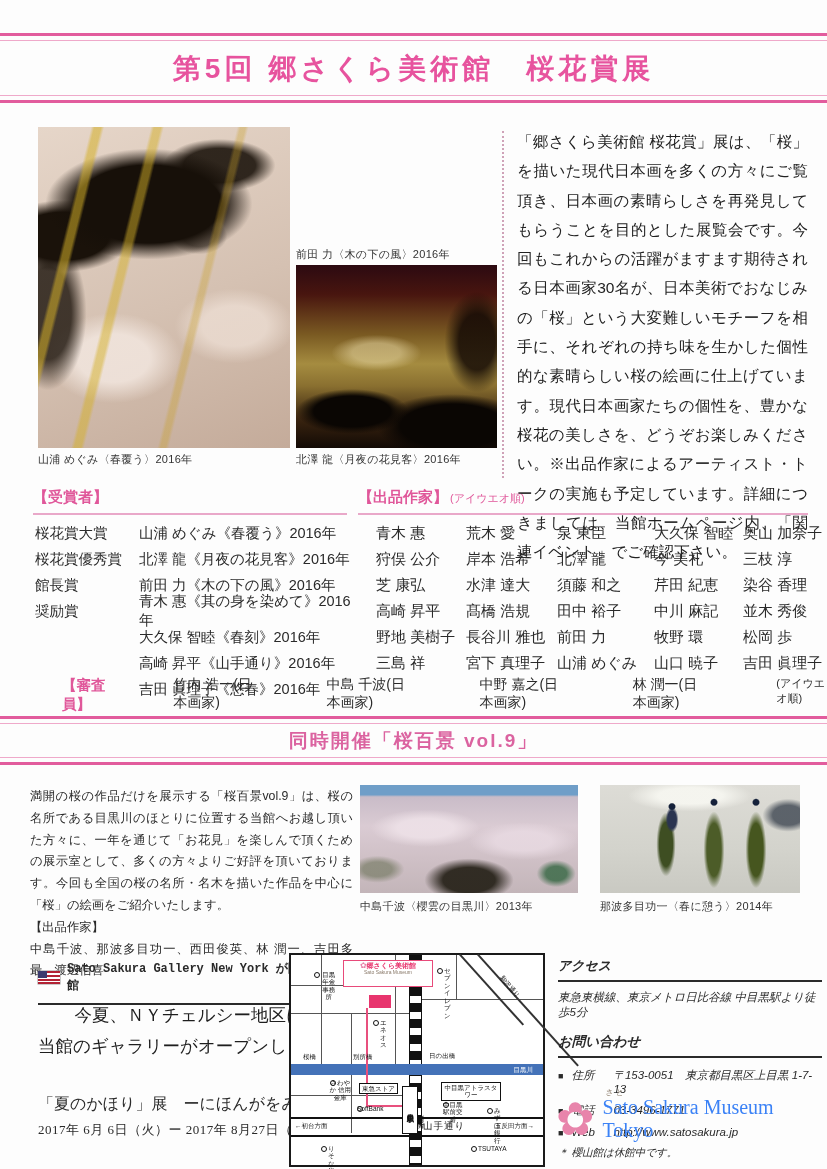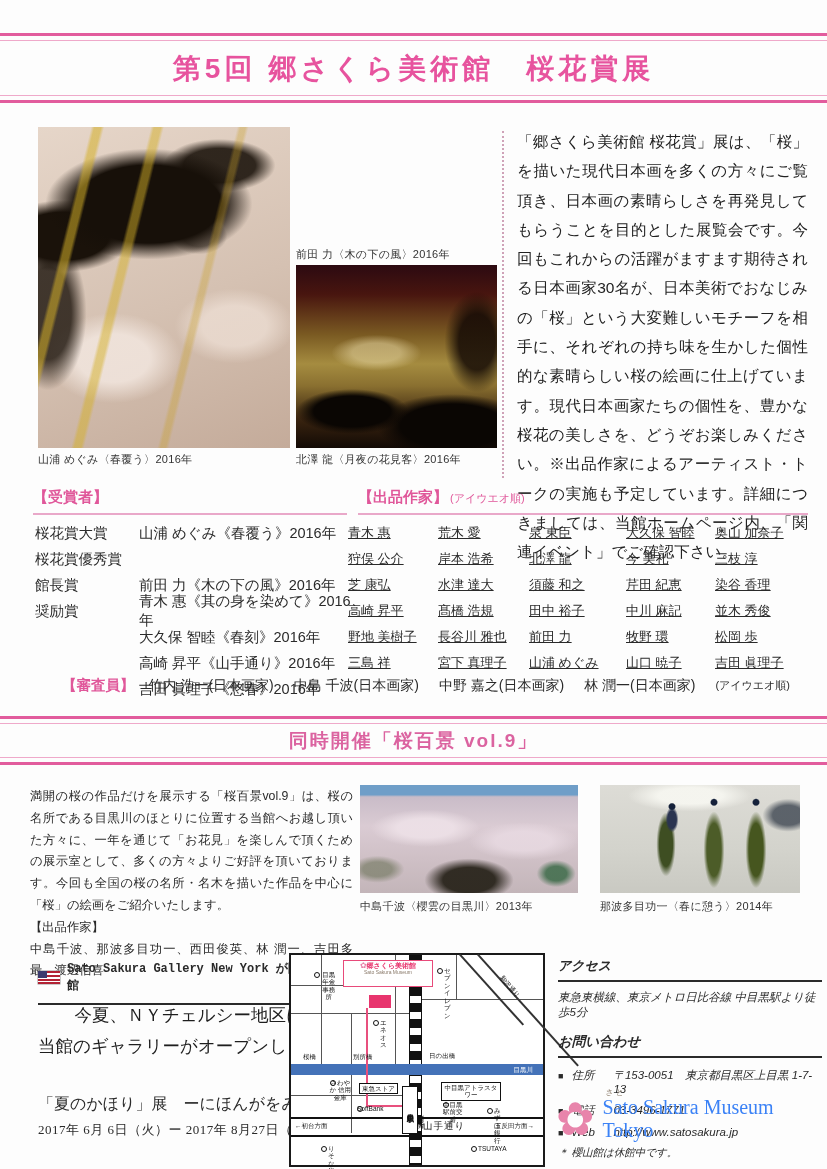--- a/index.html
+++ b/index.html
@@ -68,25 +68,25 @@
     text-align:justify;color:#222;}
   
   .sec-head{position:absolute;font-size:15px;font-weight:bold;color:#e0579a;
     border-bottom:2px solid #e9a8c9;padding-bottom:6px;}
   .sec-head .note{font-size:11px;font-weight:normal;color:#e0579a;margin-left:2px;}
   
   .winners{position:absolute;left:35px;top:520px;width:320px;font-size:14.5px;}
   .w-row{display:flex;height:26px;align-items:center;}
   .w-award{width:104px;flex:none;}
   
-  .artists{position:absolute;left:348px;top:520px;width:450px;display:grid;
+  .artists{position:absolute;left:376px;top:520px;width:450px;display:grid;
     grid-template-columns:90px 91px 97px 89px 83px;grid-auto-rows:26px;
-    font-size:13px;align-items:center;text-decoration:underline;}
-  
-  .judges{position:absolute;left:62px;top:676px;font-size:14px;display:flex;align-items:center;}
+    font-size:15px;align-items:center;}
+  
+  .judges{position:absolute;left:62px;top:676px;font-size:14px;display:flex;align-items:flex-start;gap:48px;}
   .judges .jh{color:#e0579a;font-weight:bold;font-size:14.5px;margin-right:14px;}
   .judges span.jn{margin-right:20px;}
   .judges .note{font-size:11px;}
   
   .s100{position:absolute;left:30px;top:786px;width:323px;font-size:12.3px;line-height:21.8px;text-align:justify;}
   .s100 .hd{display:block;}
   
   .flag-line{position:absolute;left:38px;top:960px;width:274px;border-bottom:2px solid #2a2a2a;
     padding-bottom:9px;font-family:"Liberation Mono",monospace;font-weight:bold;font-size:12px;
     display:flex;align-items:center;gap:7px;}
@@ -167,20 +167,21 @@
   <div class="sec-head" style="left:33px;top:488px;width:314px">
     <span>【受賞者】</span>
   </div>
   <div class="winners">
     <div class="w-row">
         <span class="w-award">桜花賞大賞</span>
         <span>山浦 めぐみ《春覆う》2016年</span>
       </div>
     <div class="w-row">
         <span class="w-award">桜花賞優秀賞</span>
+        <span>北澤 龍《月夜の花見客》2016年</span>
       </div>
     <div class="w-row">
         <span class="w-award">館長賞</span>
         <span>前田 力《木の下の風》2016年</span>
       </div>
     <div class="w-row">
         <span class="w-award">奨励賞</span>
         <span>青木 惠《其の身を染めて》2016年</span>
       </div>
     <div class="w-row">

